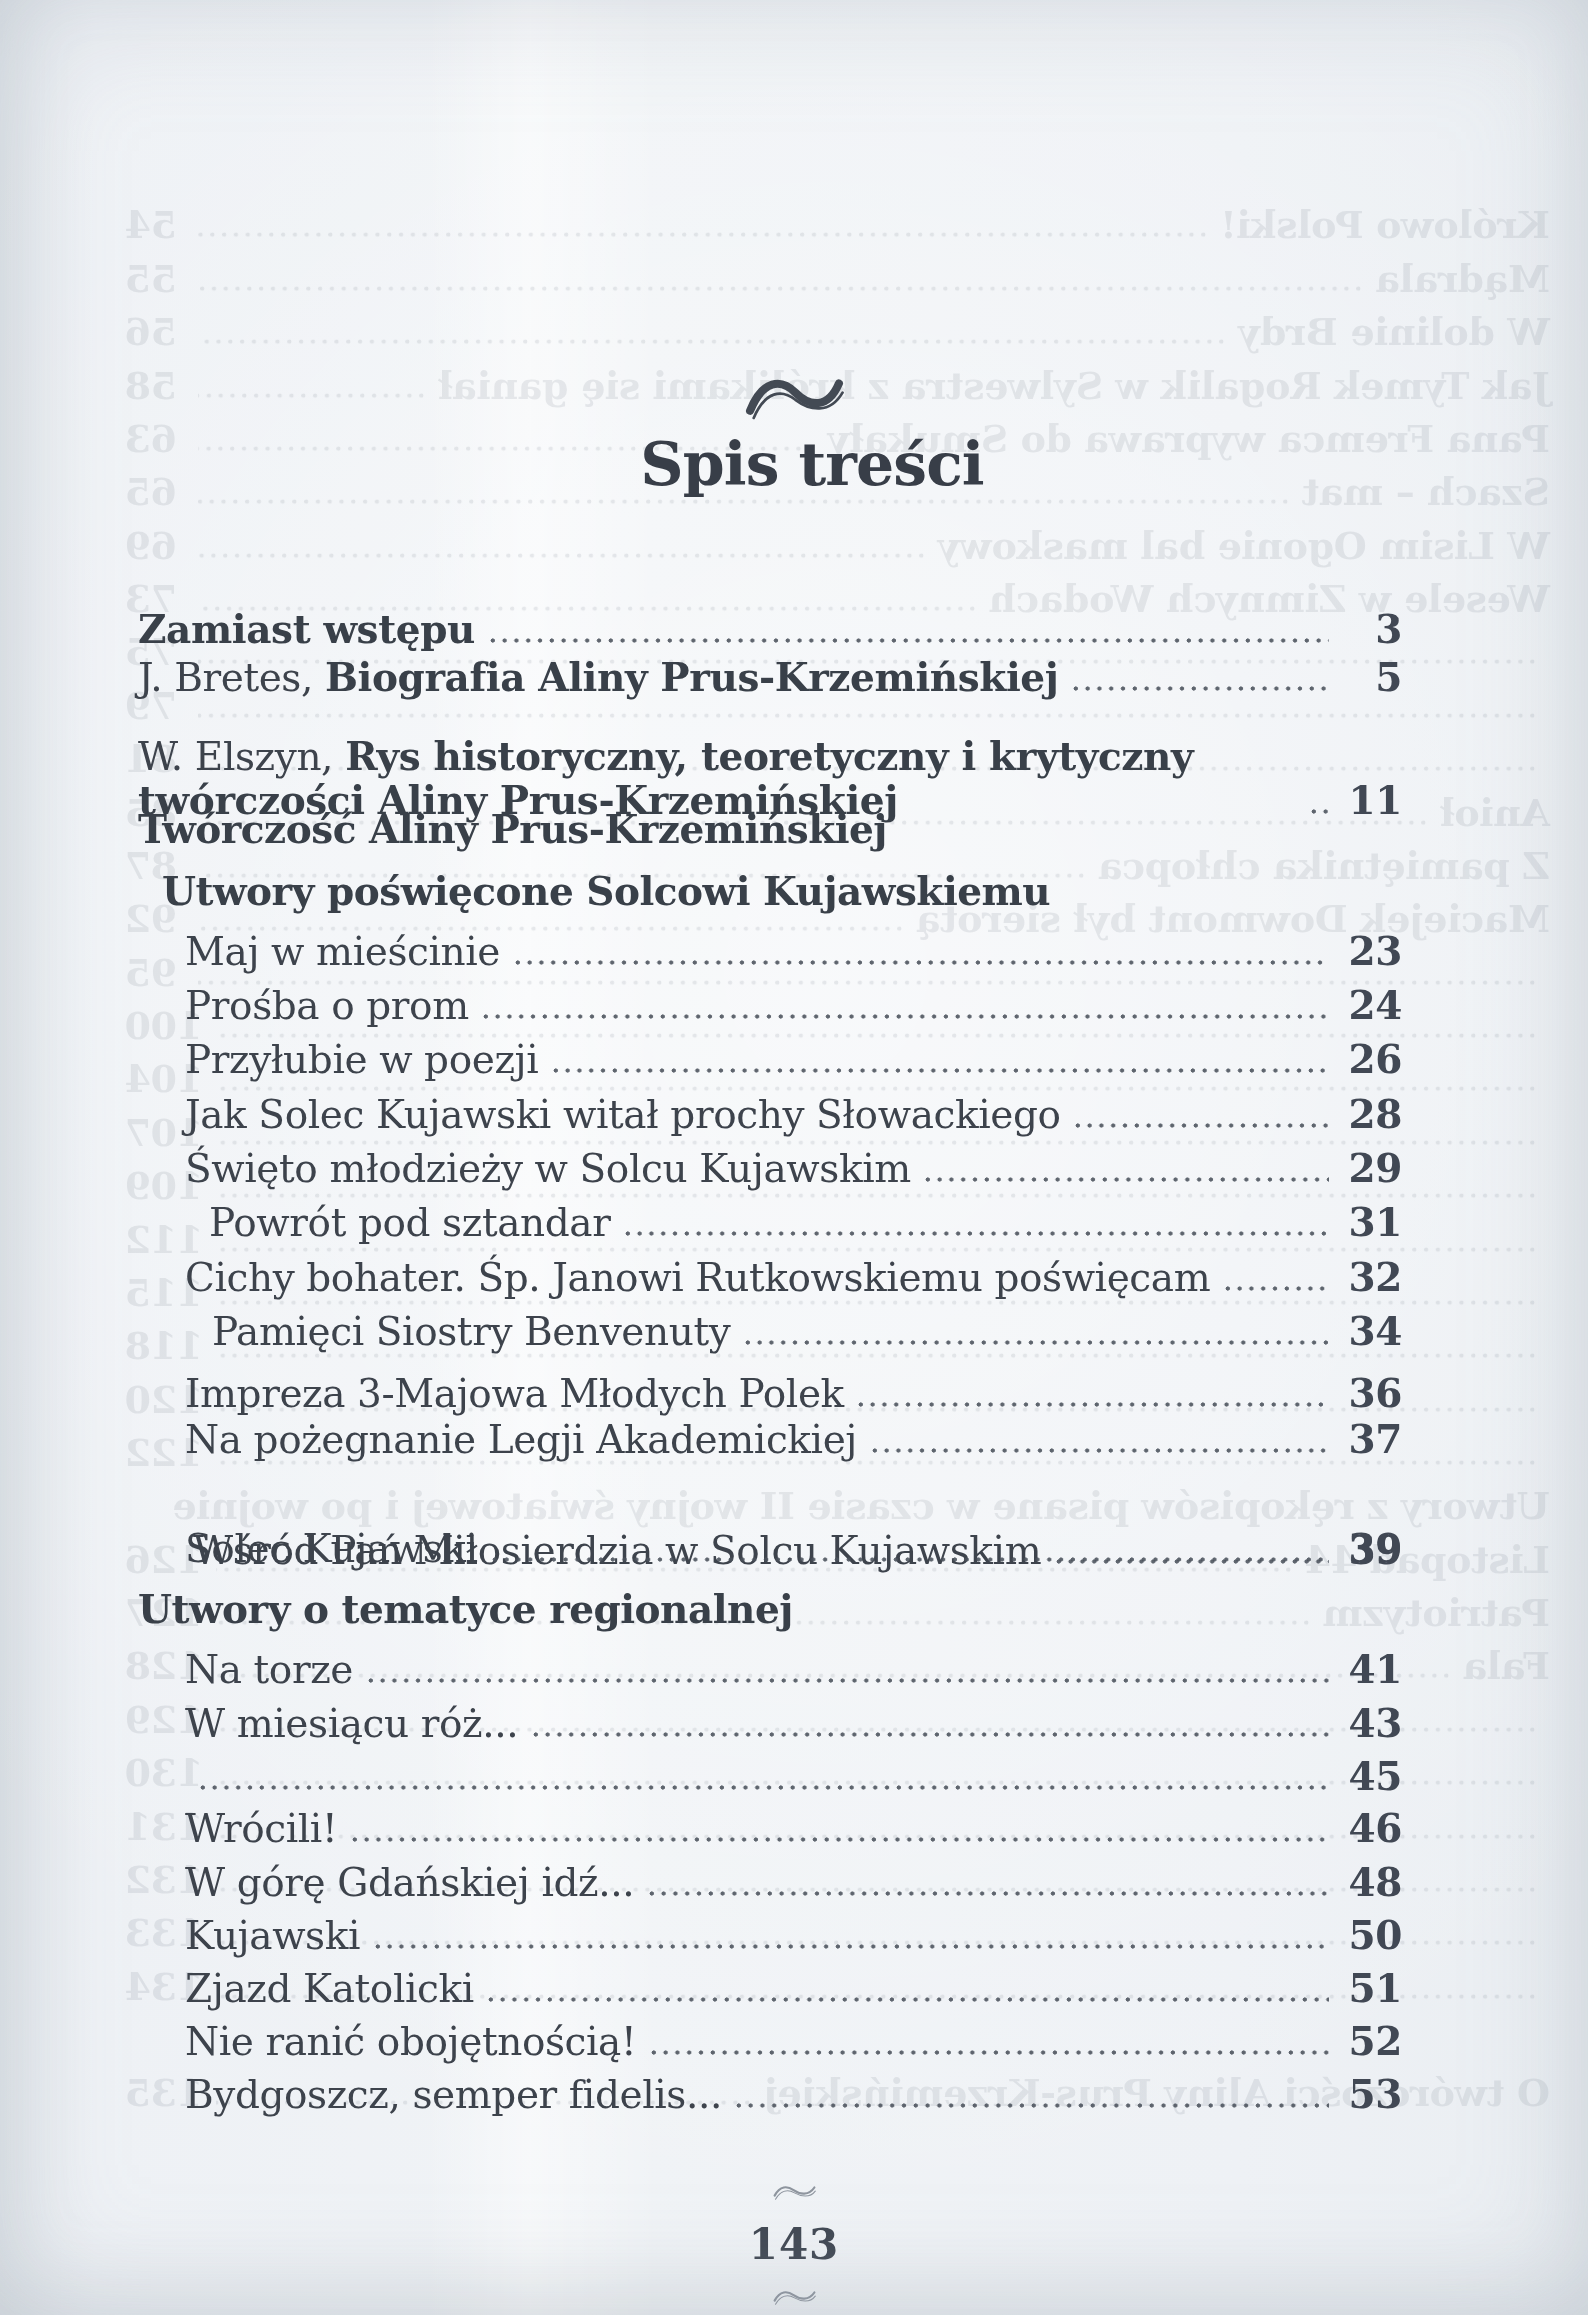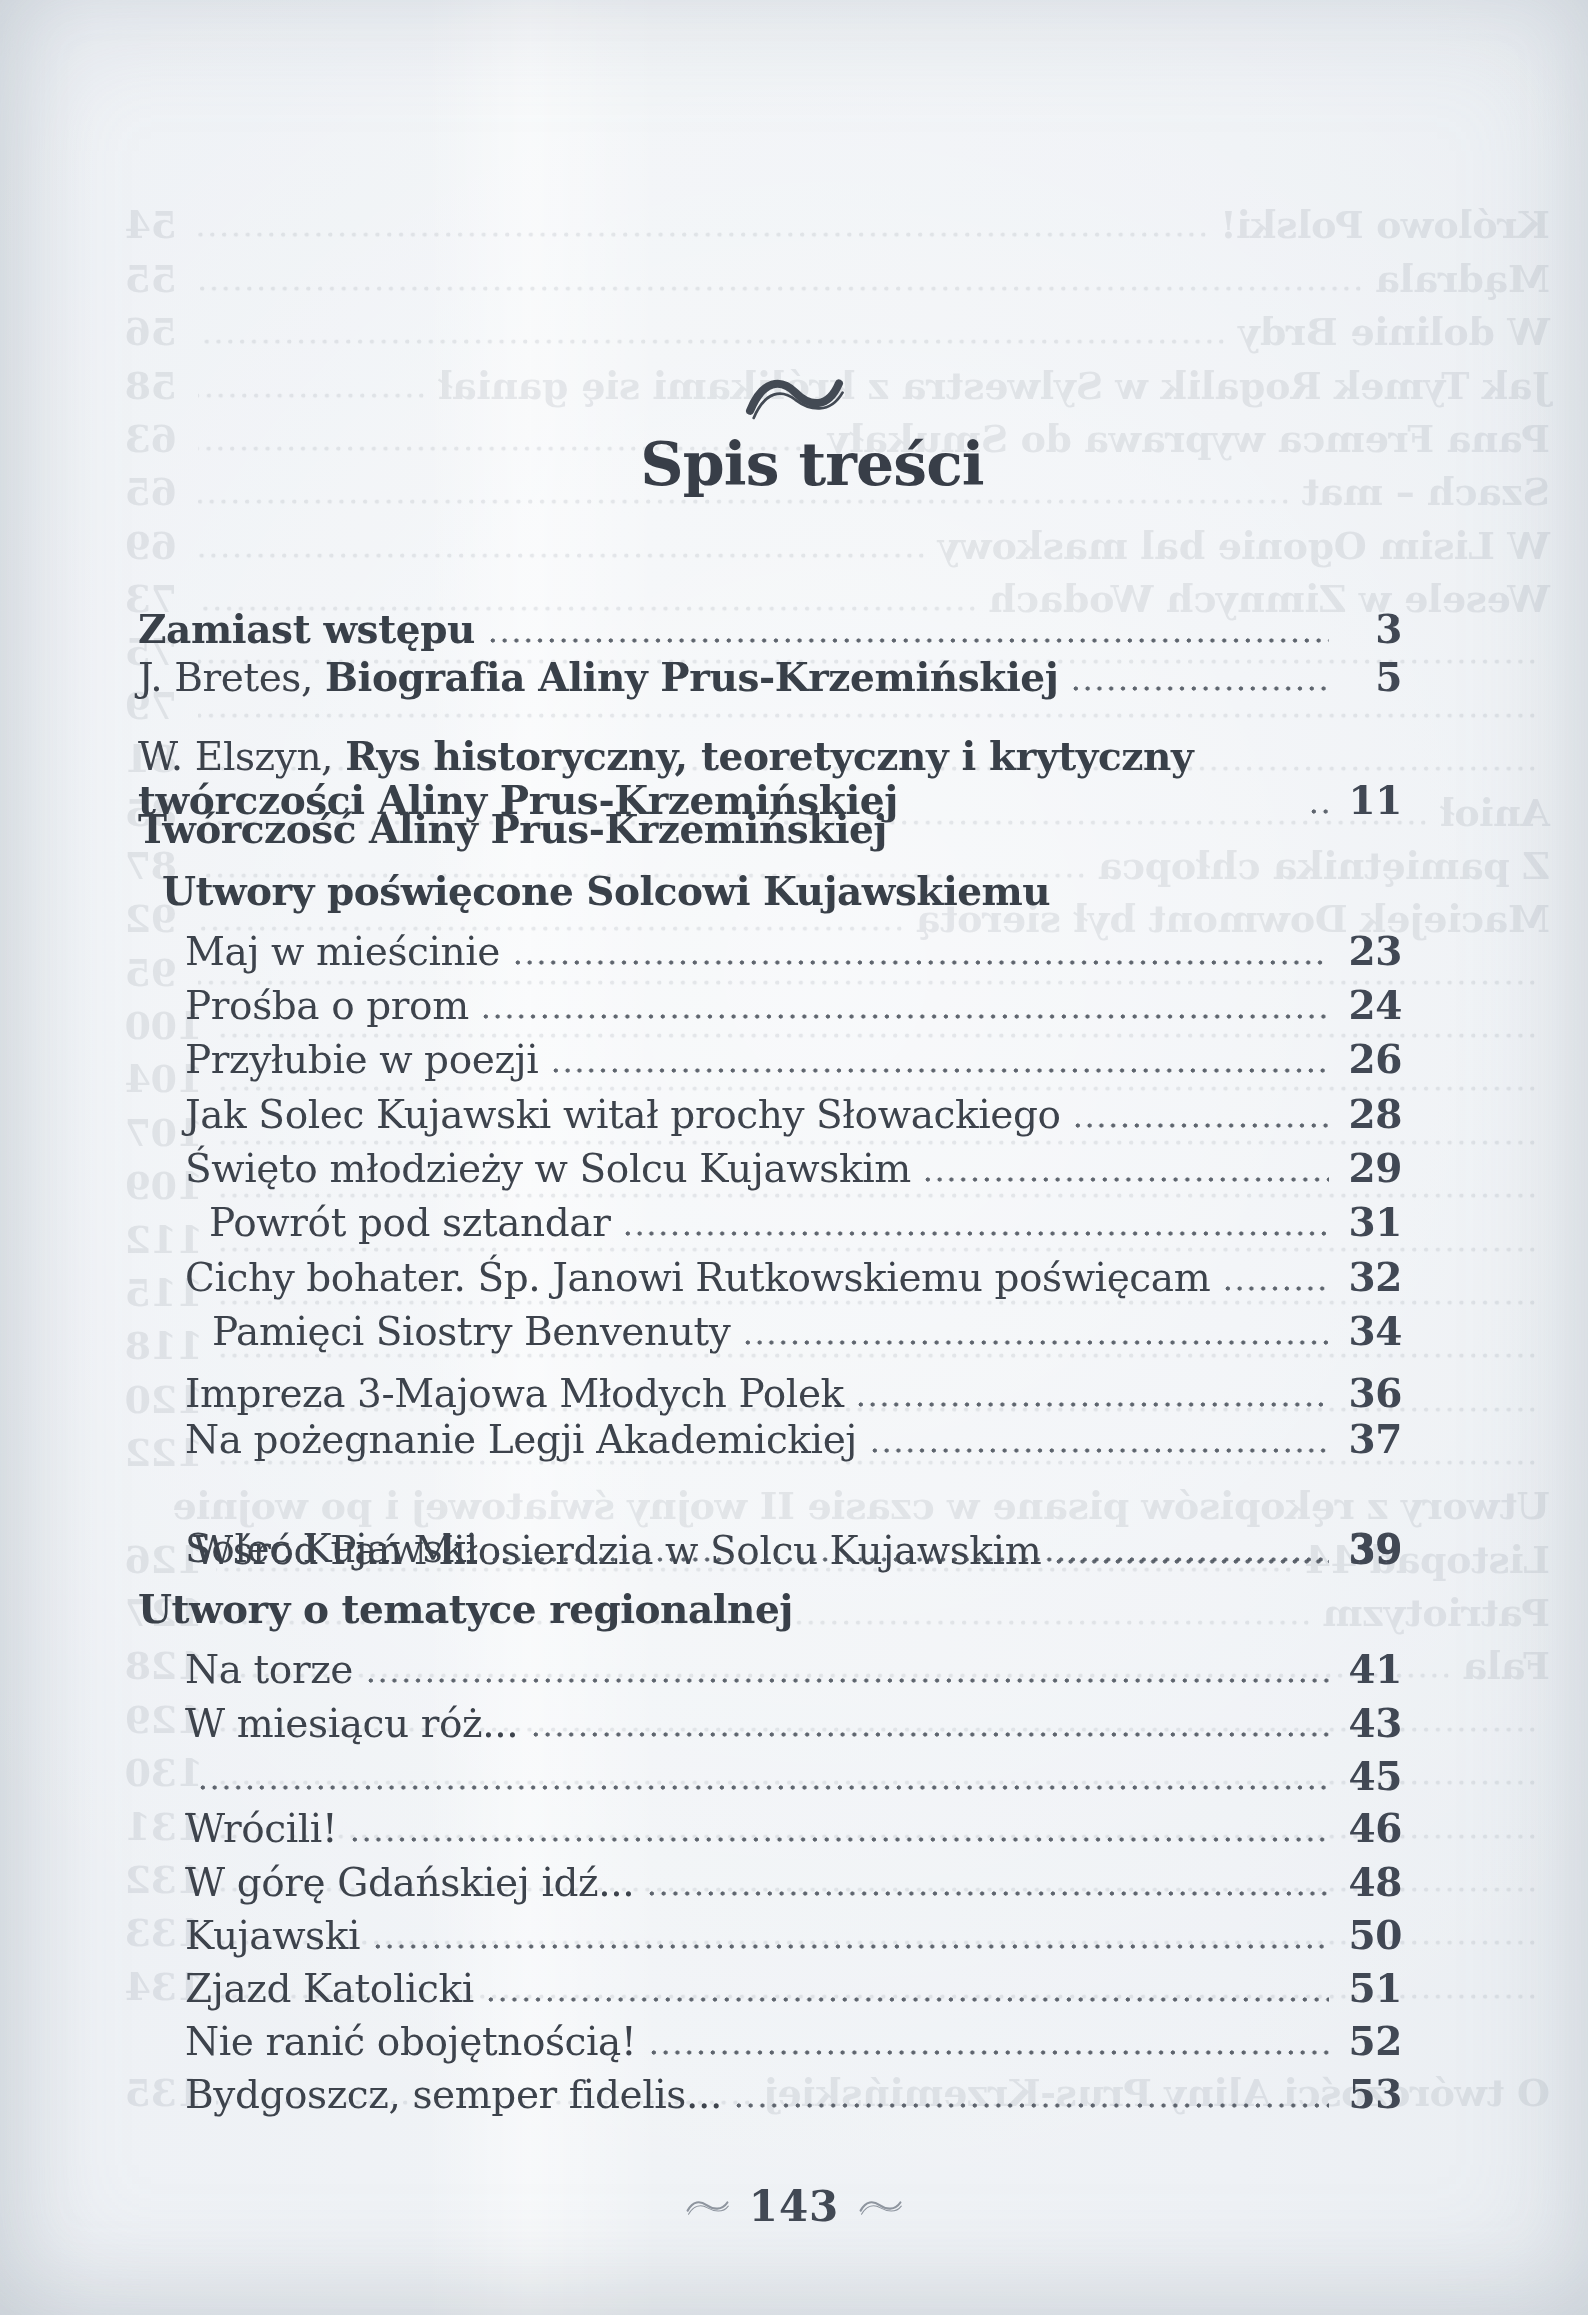--- a/index.html
+++ b/index.html
@@ -69,20 +69,21 @@
     background-image:radial-gradient(circle at 2.7px 3.6px, currentColor 1.9px, rgba(0,0,0,0) 2.4px);
     background-size:11.8px 7.2px;background-repeat:repeat-x;background-position:left bottom;
   }
   .ghost .num{min-width:60px;text-align:right;font-weight:600;}
   .ghost.gheader{display:block;font-weight:700;}
 
   .footer{
     position:absolute;left:0;right:0;top:2182px;
     display:flex;align-items:center;justify-content:center;gap:18px;
     color:#424954;
+    flex-direction:column;
   }
   .footer .folio{font-size:42px;font-weight:700;letter-spacing:0.9px;}
   .footer svg{width:47px;height:20px;opacity:.65;}
 </style>
 </head>
 <body>
 
 <div class="page">
   <div class="sheen"></div>
 

